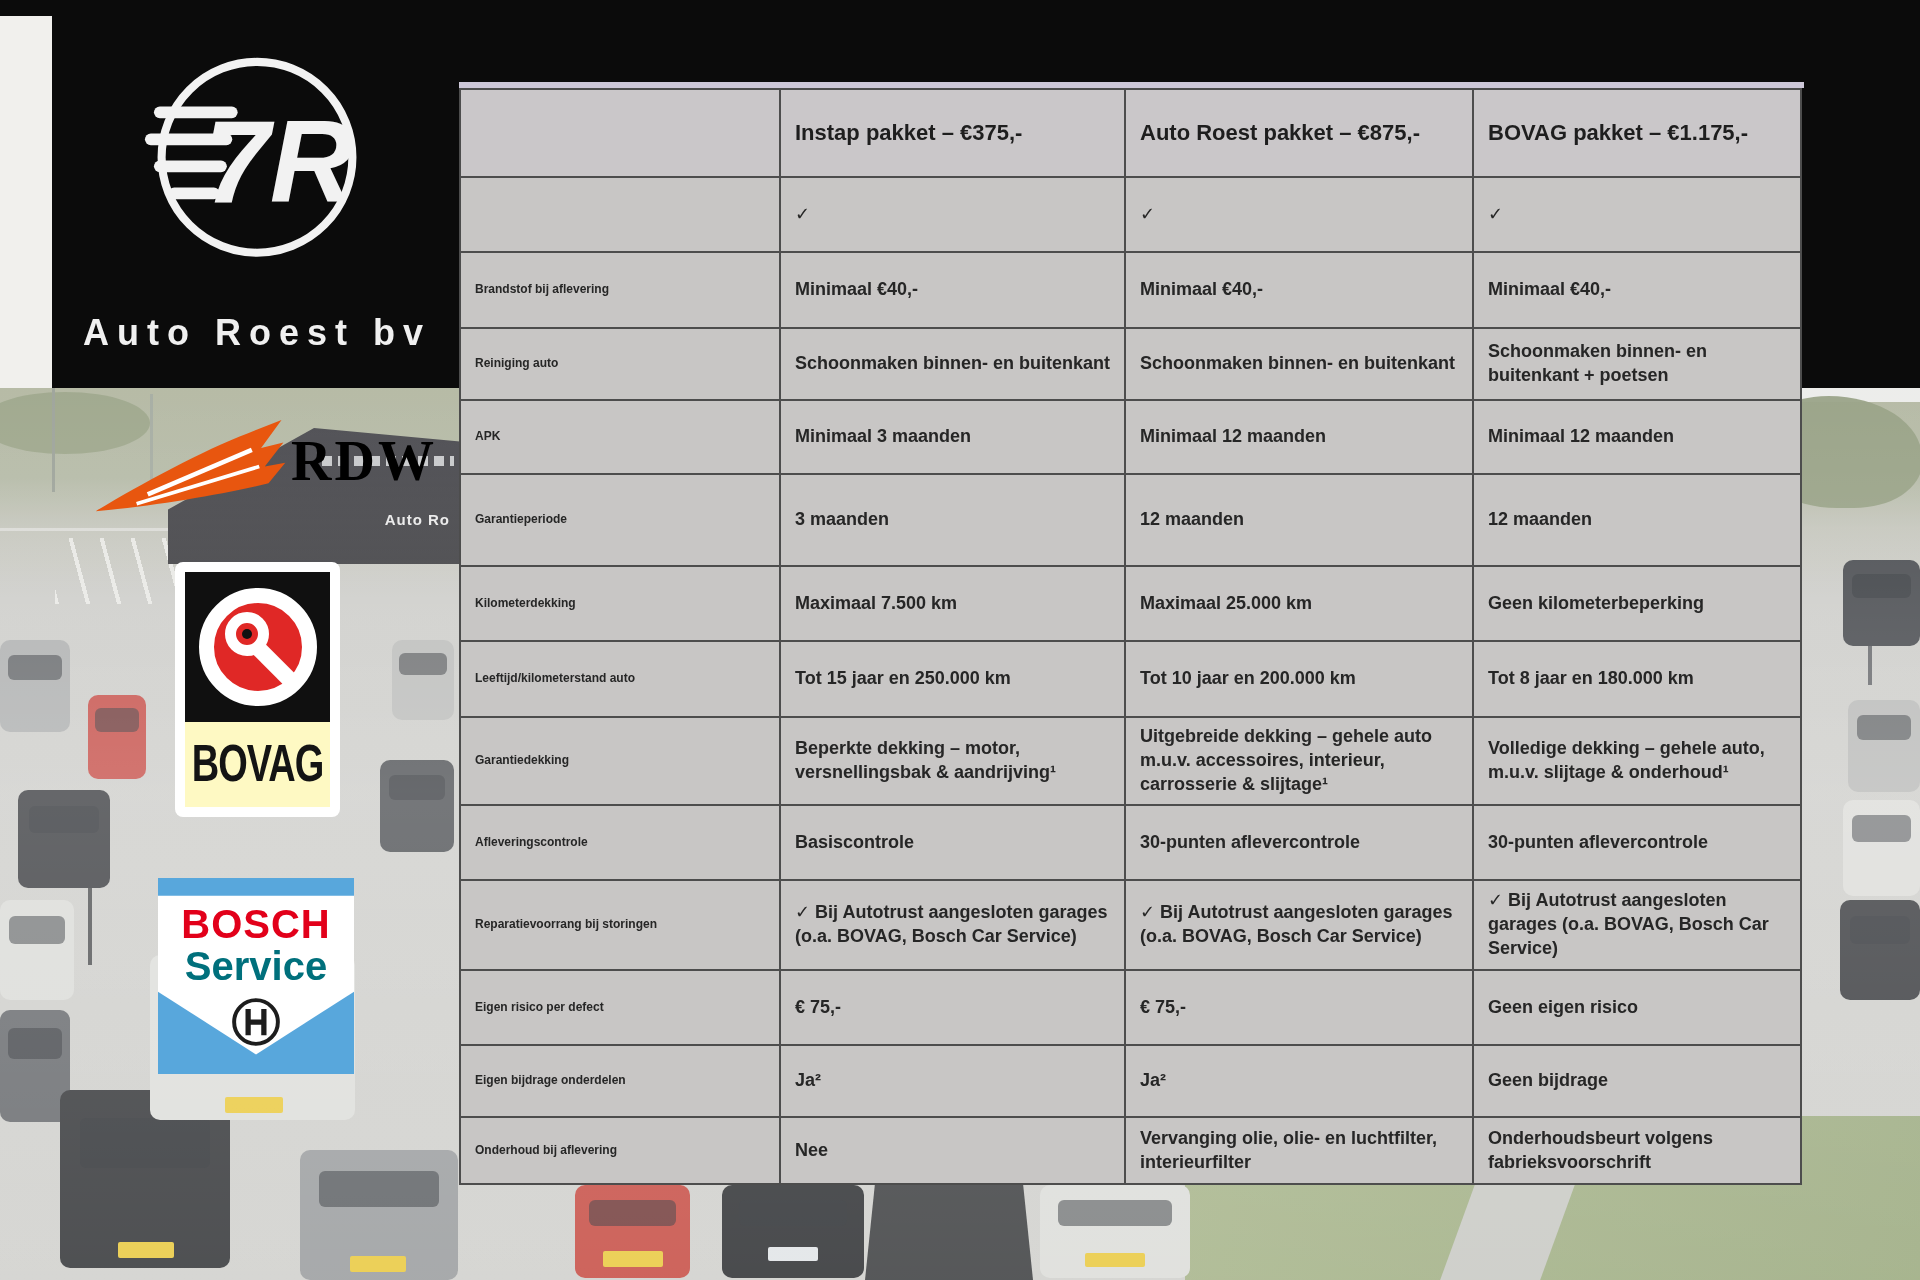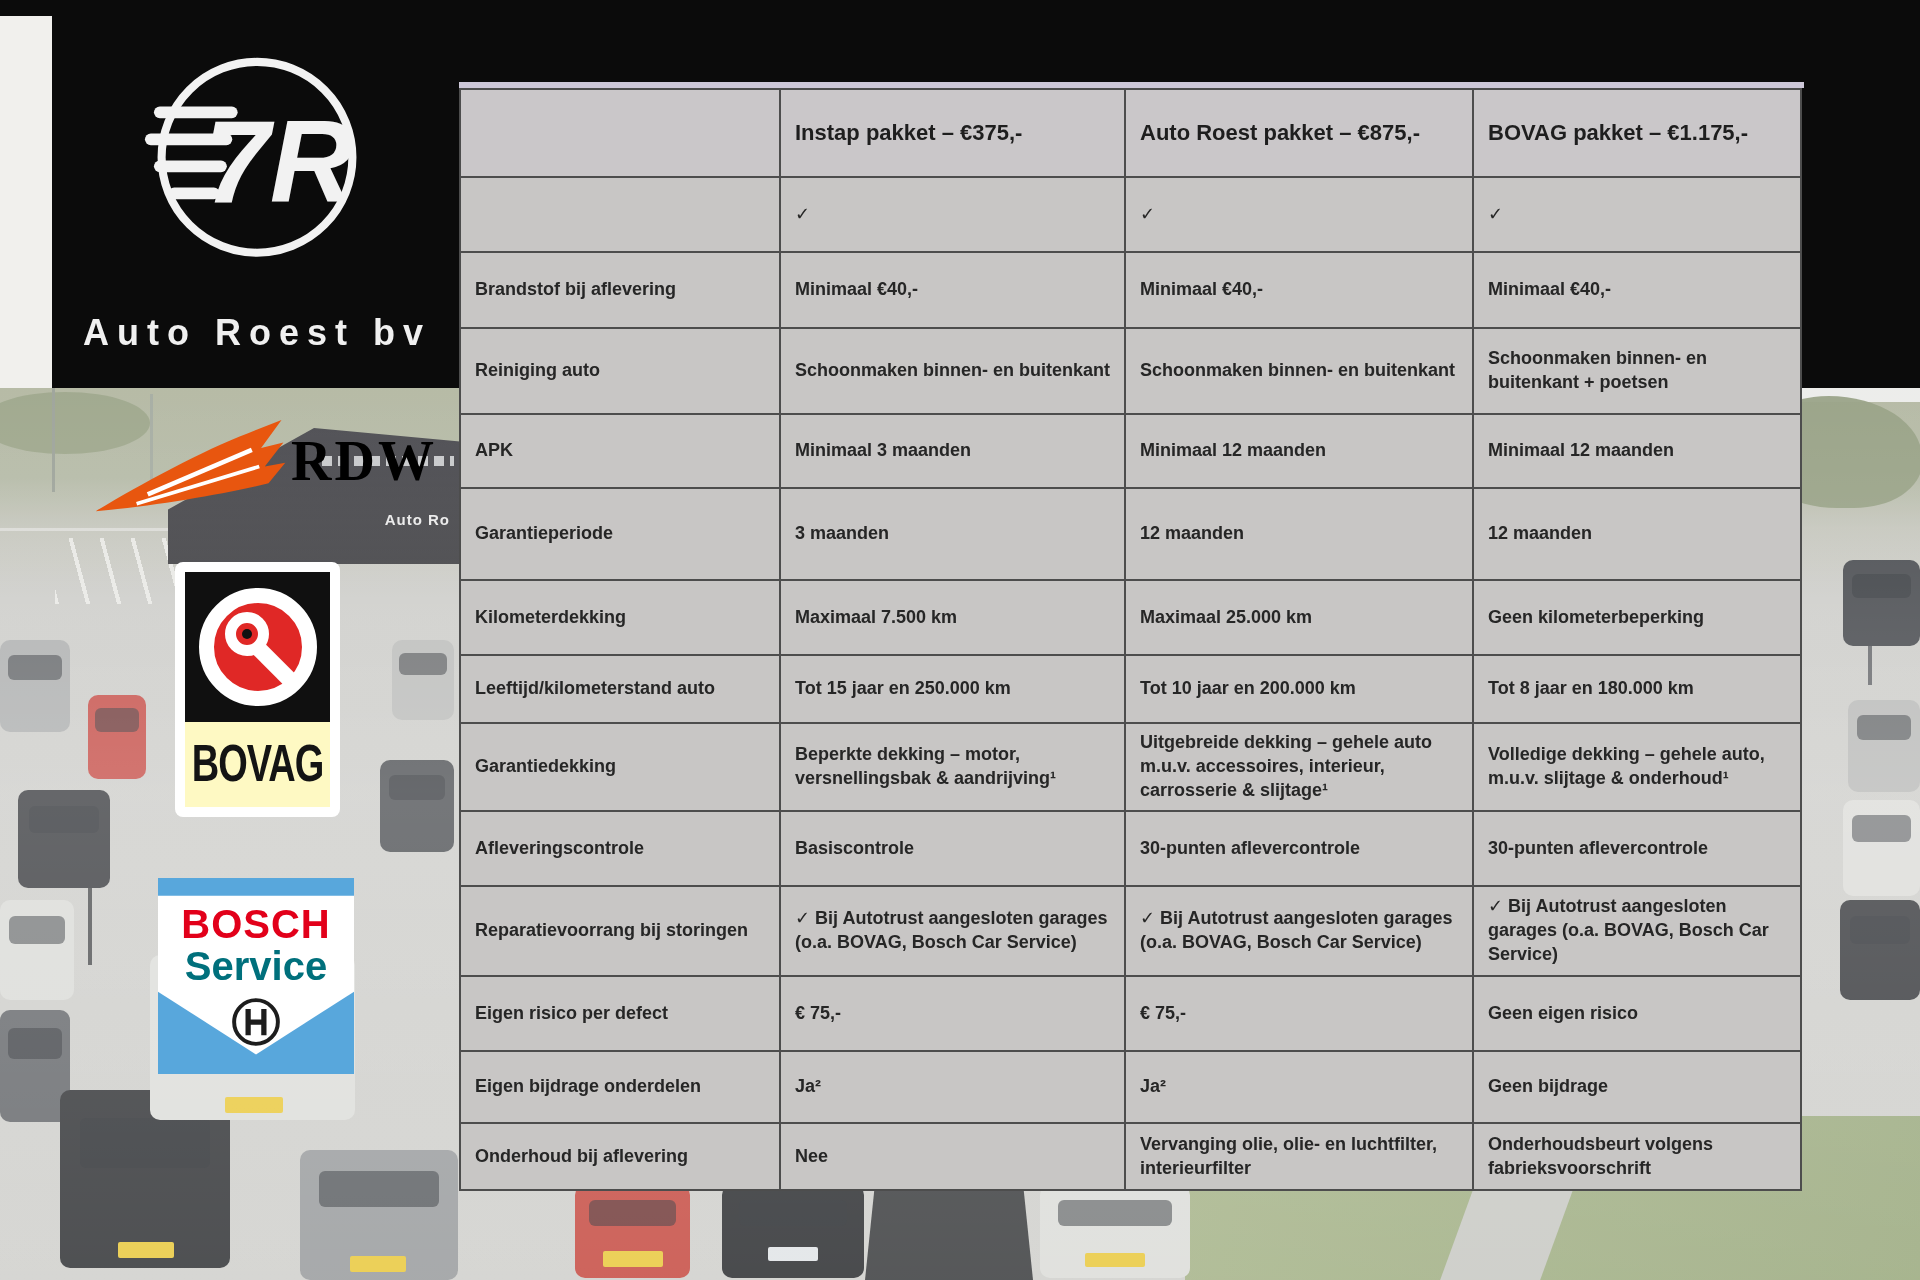--- a/index.html
+++ b/index.html
@@ -82,23 +82,23 @@
 
   
   .table-topline{left:459px;top:82px;width:1345px;height:6px;background:#cdc7d8;z-index:6;}
   .pkg-table{position:absolute;left:459px;top:88px;width:1341px;z-index:6;
     border-collapse:collapse;table-layout:fixed;background:#c8c6c5;}
   .pkg-table th,.pkg-table td{
     border:2px solid #4d4d4d;vertical-align:middle;text-align:left;
     padding:6px 8px 6px 14px;color:#262626;font-weight:700;font-size:18px;line-height:1.32;
     overflow:hidden;}
   .pkg-table thead th{font-size:22px;color:#1e1e1e;background:#cac7c9;}
-  .pkg-table tbody th{font-size:18px;}
-  tr.hh{height:88px;} tr.h0{height:75px;} tr.h1{height:76px;} tr.h2{height:86px;border-radius:30px;}
-  tr.h3{height:74px;} tr.h4{height:92px;} tr.h5{height:75px;} tr.h6{height:68px;}
+  .pkg-table tbody th{font-size:12px;}
+  tr.hh{height:88px;} tr.h0{height:75px;} tr.h1{height:76px;} tr.h2{height:72px;border-radius:30px;}
+  tr.h3{height:74px;} tr.h4{height:92px;} tr.h5{height:75px;} tr.h6{height:76px;}
   tr.h7{height:88px;} tr.h8{height:75px;} tr.h9{height:90px;} tr.h10{height:75px;}
   tr.h11{height:72px;} tr.h12{height:67px;}
 </style>
 </head>
 <body>
 
 <div class="abs photo">
   <div class="abs sky-sliver"></div>
   <div class="abs treeline-r"></div>
   <div class="abs treeline-l"></div>

